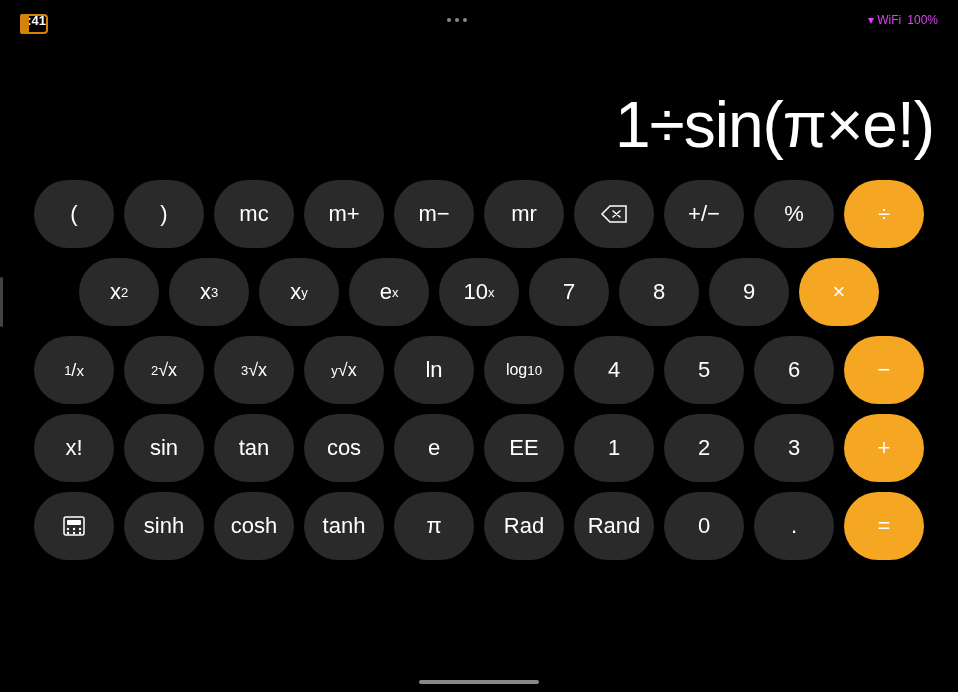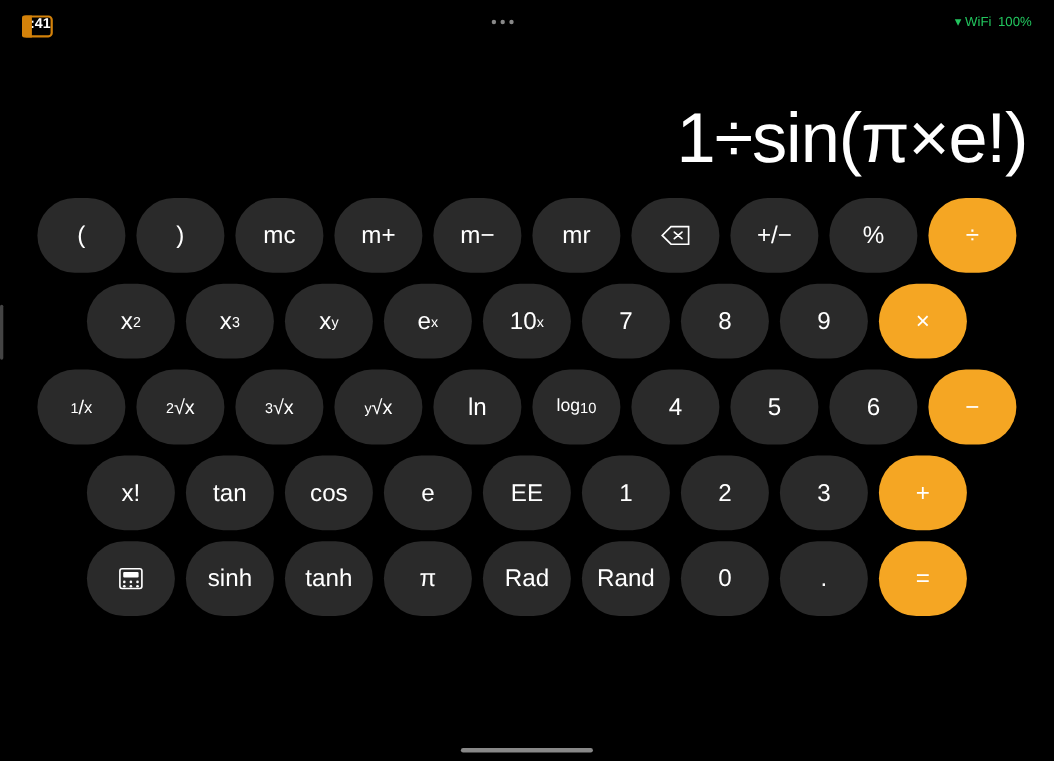--- a/index.html
+++ b/index.html
@@ -33,21 +33,21 @@
     .status-dot {
       width: 4px;
       height: 4px;
       background: #888;
       border-radius: 50%;
     }
     .status-right {
       display: flex;
       align-items: center;
       gap: 6px;
-      color: #22c55e;
+      color: #d946ef;
       font-size: 12px;
     }
 
     
     .sidebar-btn {
       position: absolute;
       top: 10px;
       left: 16px;
       width: 36px;
       height: 28px;
@@ -225,20 +225,21 @@
       <button class="btn btn-dark" style="font-size: 18px;"><sup>y</sup>√x</button>
       <button class="btn btn-dark">ln</button>
       <button class="btn btn-dark" style="font-size: 16px; text-align: right;">log<sub>10</sub></button>
       <button class="btn btn-dark">4</button>
       <button class="btn btn-dark">5</button>
       <button class="btn btn-dark">6</button>
       <button class="btn btn-operator">−</button>
     </div>
     <div class="calc-row">
       <button class="btn btn-dark">x!</button>
+      <button class="btn btn-dark">sin</button>
       <button class="btn btn-dark">tan</button>
       <button class="btn btn-dark">cos</button>
       <button class="btn btn-dark">e</button>
       <button class="btn btn-dark">EE</button>
       <button class="btn btn-dark">1</button>
       <button class="btn btn-dark">2</button>
       <button class="btn btn-dark">3</button>
       <button class="btn btn-operator">+</button>
     </div>
     <div class="calc-row">
@@ -248,20 +249,21 @@
         <rect x="5" y="5" width="14" height="5" rx="1" fill="white"></rect>
         <circle cx="6" cy="14" r="1.2" fill="white"></circle>
         <circle cx="12" cy="14" r="1.2" fill="white"></circle>
         <circle cx="18" cy="14" r="1.2" fill="white"></circle>
         <circle cx="6" cy="18" r="1.2" fill="white"></circle>
         <circle cx="12" cy="18" r="1.2" fill="white"></circle>
         <circle cx="18" cy="18" r="1.2" fill="white"></circle>
       </svg>
       </button>
       <button class="btn btn-dark">sinh</button>
+      <button class="btn btn-dark">cosh</button>
       <button class="btn btn-dark">tanh</button>
       <button class="btn btn-dark">π</button>
       <button class="btn btn-dark">Rad</button>
       <button class="btn btn-dark">Rand</button>
       <button class="btn btn-dark">0</button>
       <button class="btn btn-dark">.</button>
       <button class="btn btn-operator">=</button>
     </div>
   </div>
 

